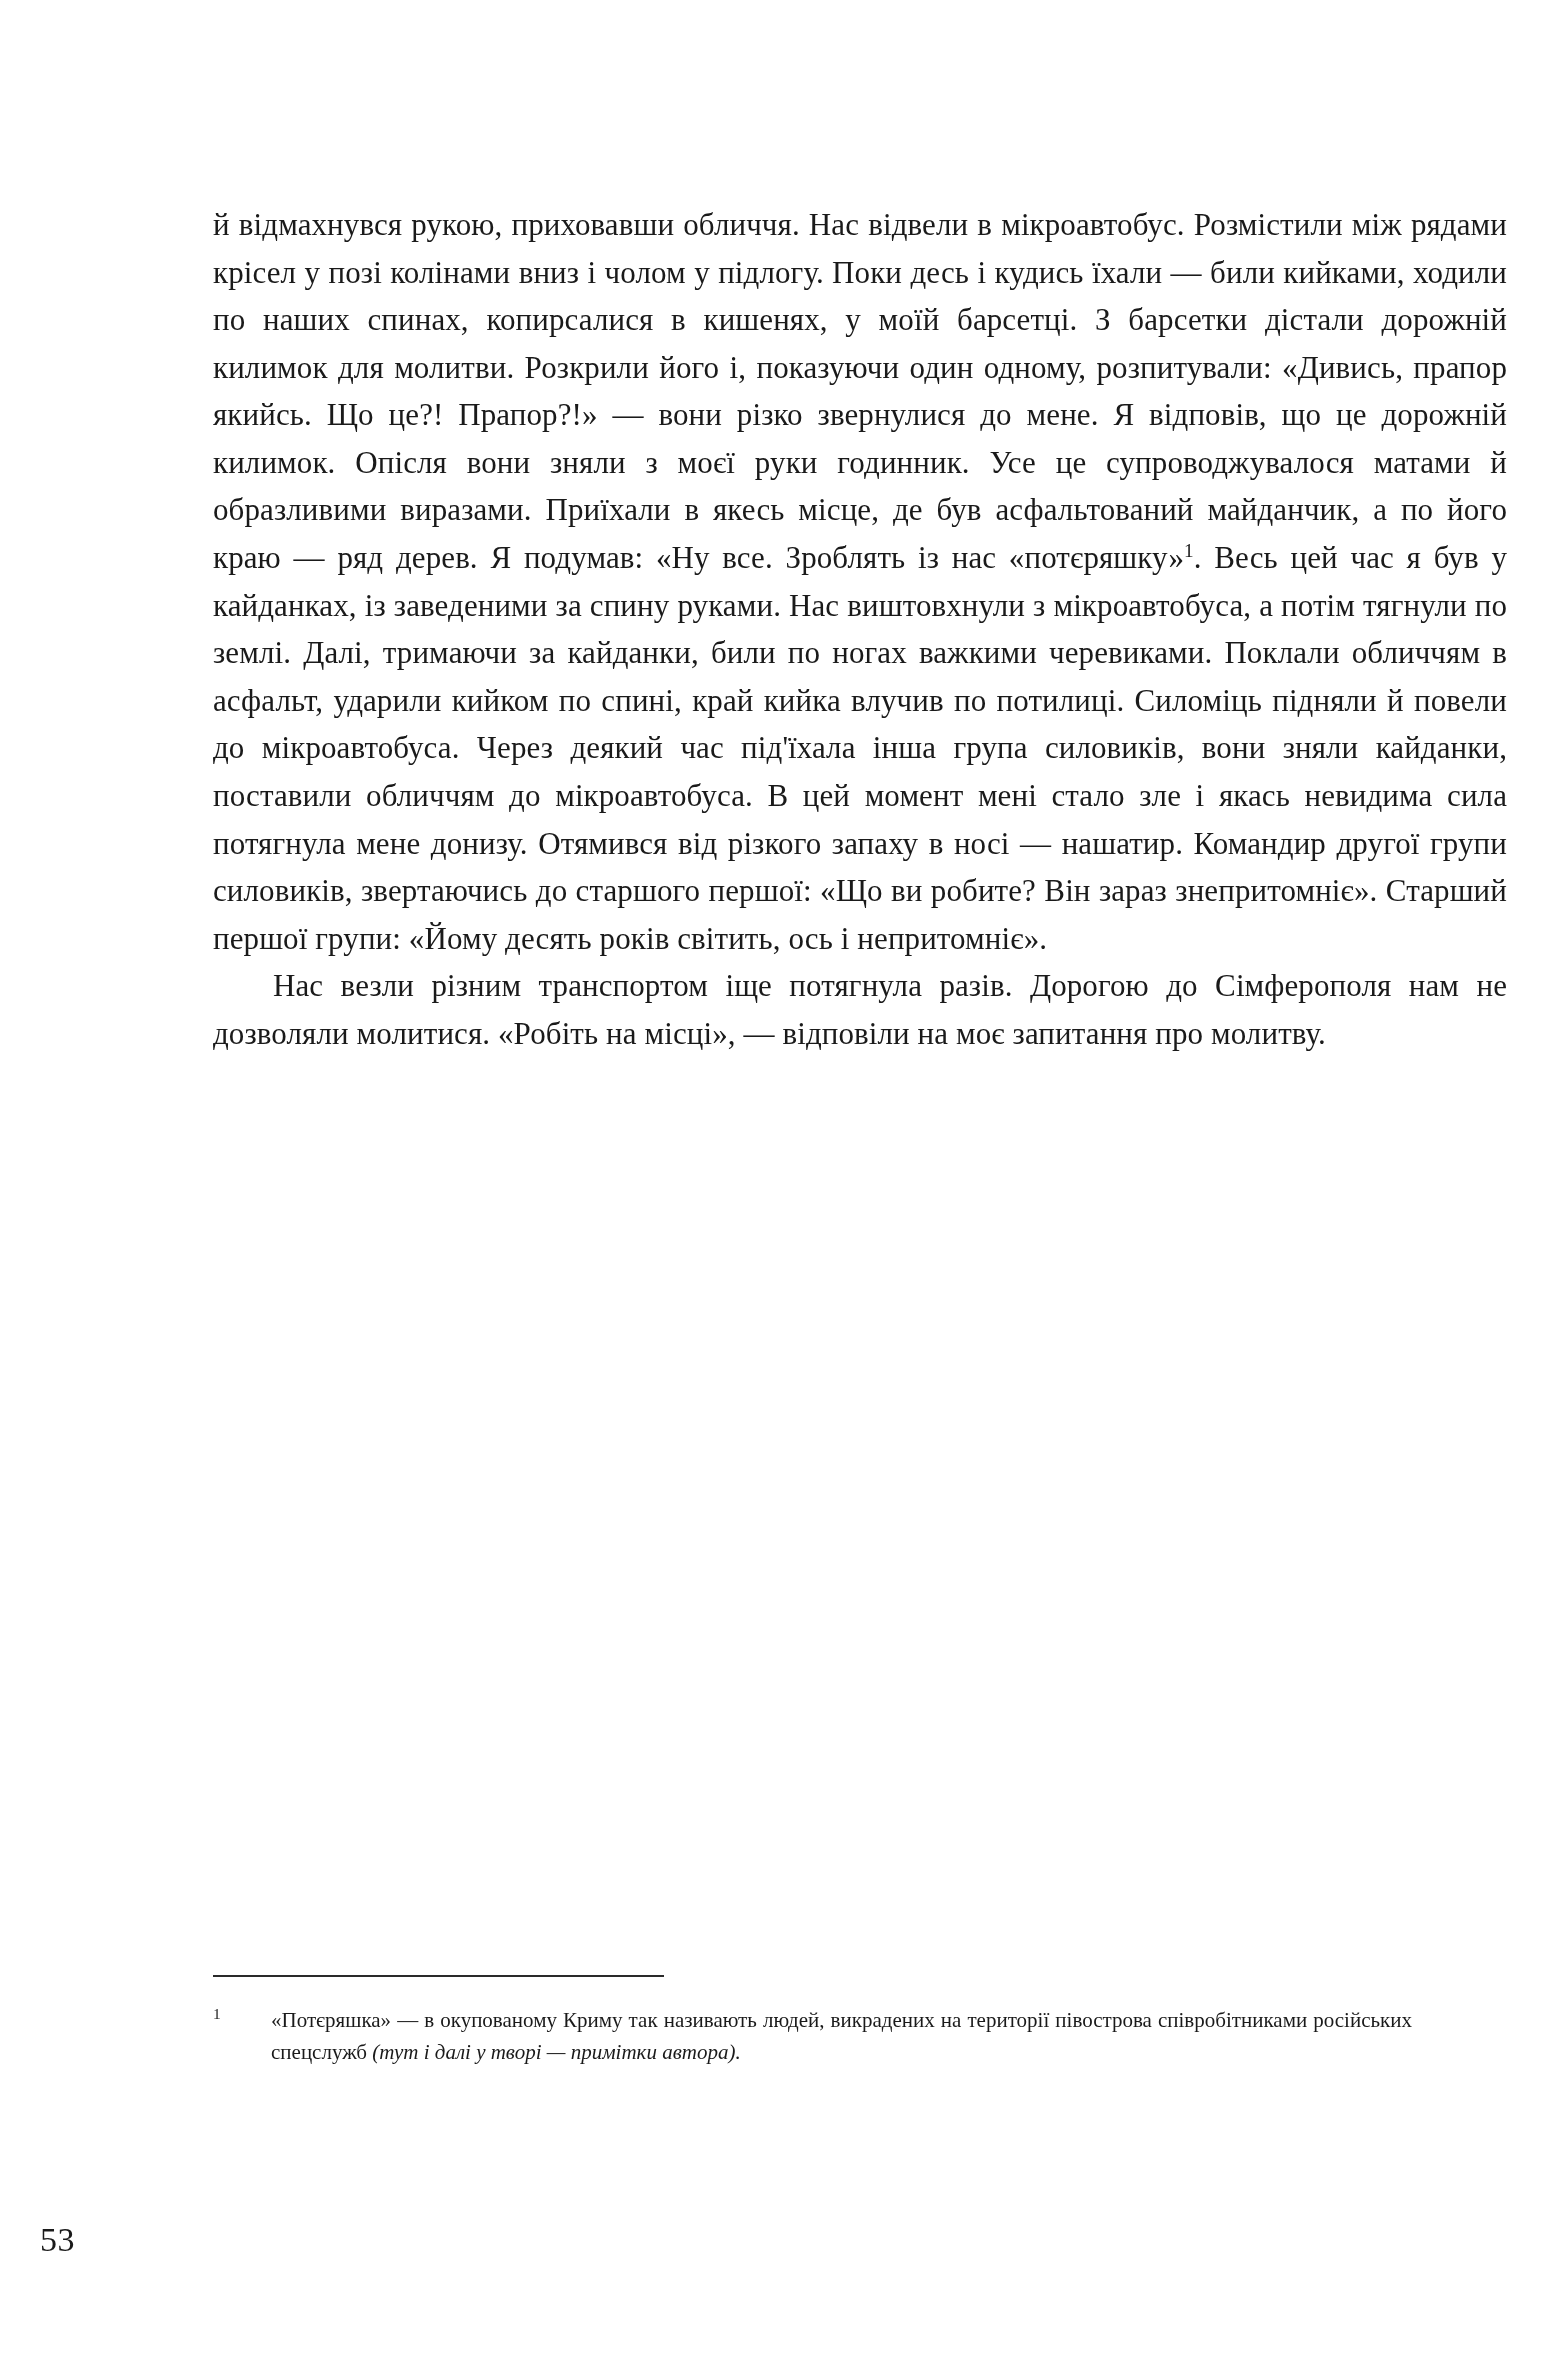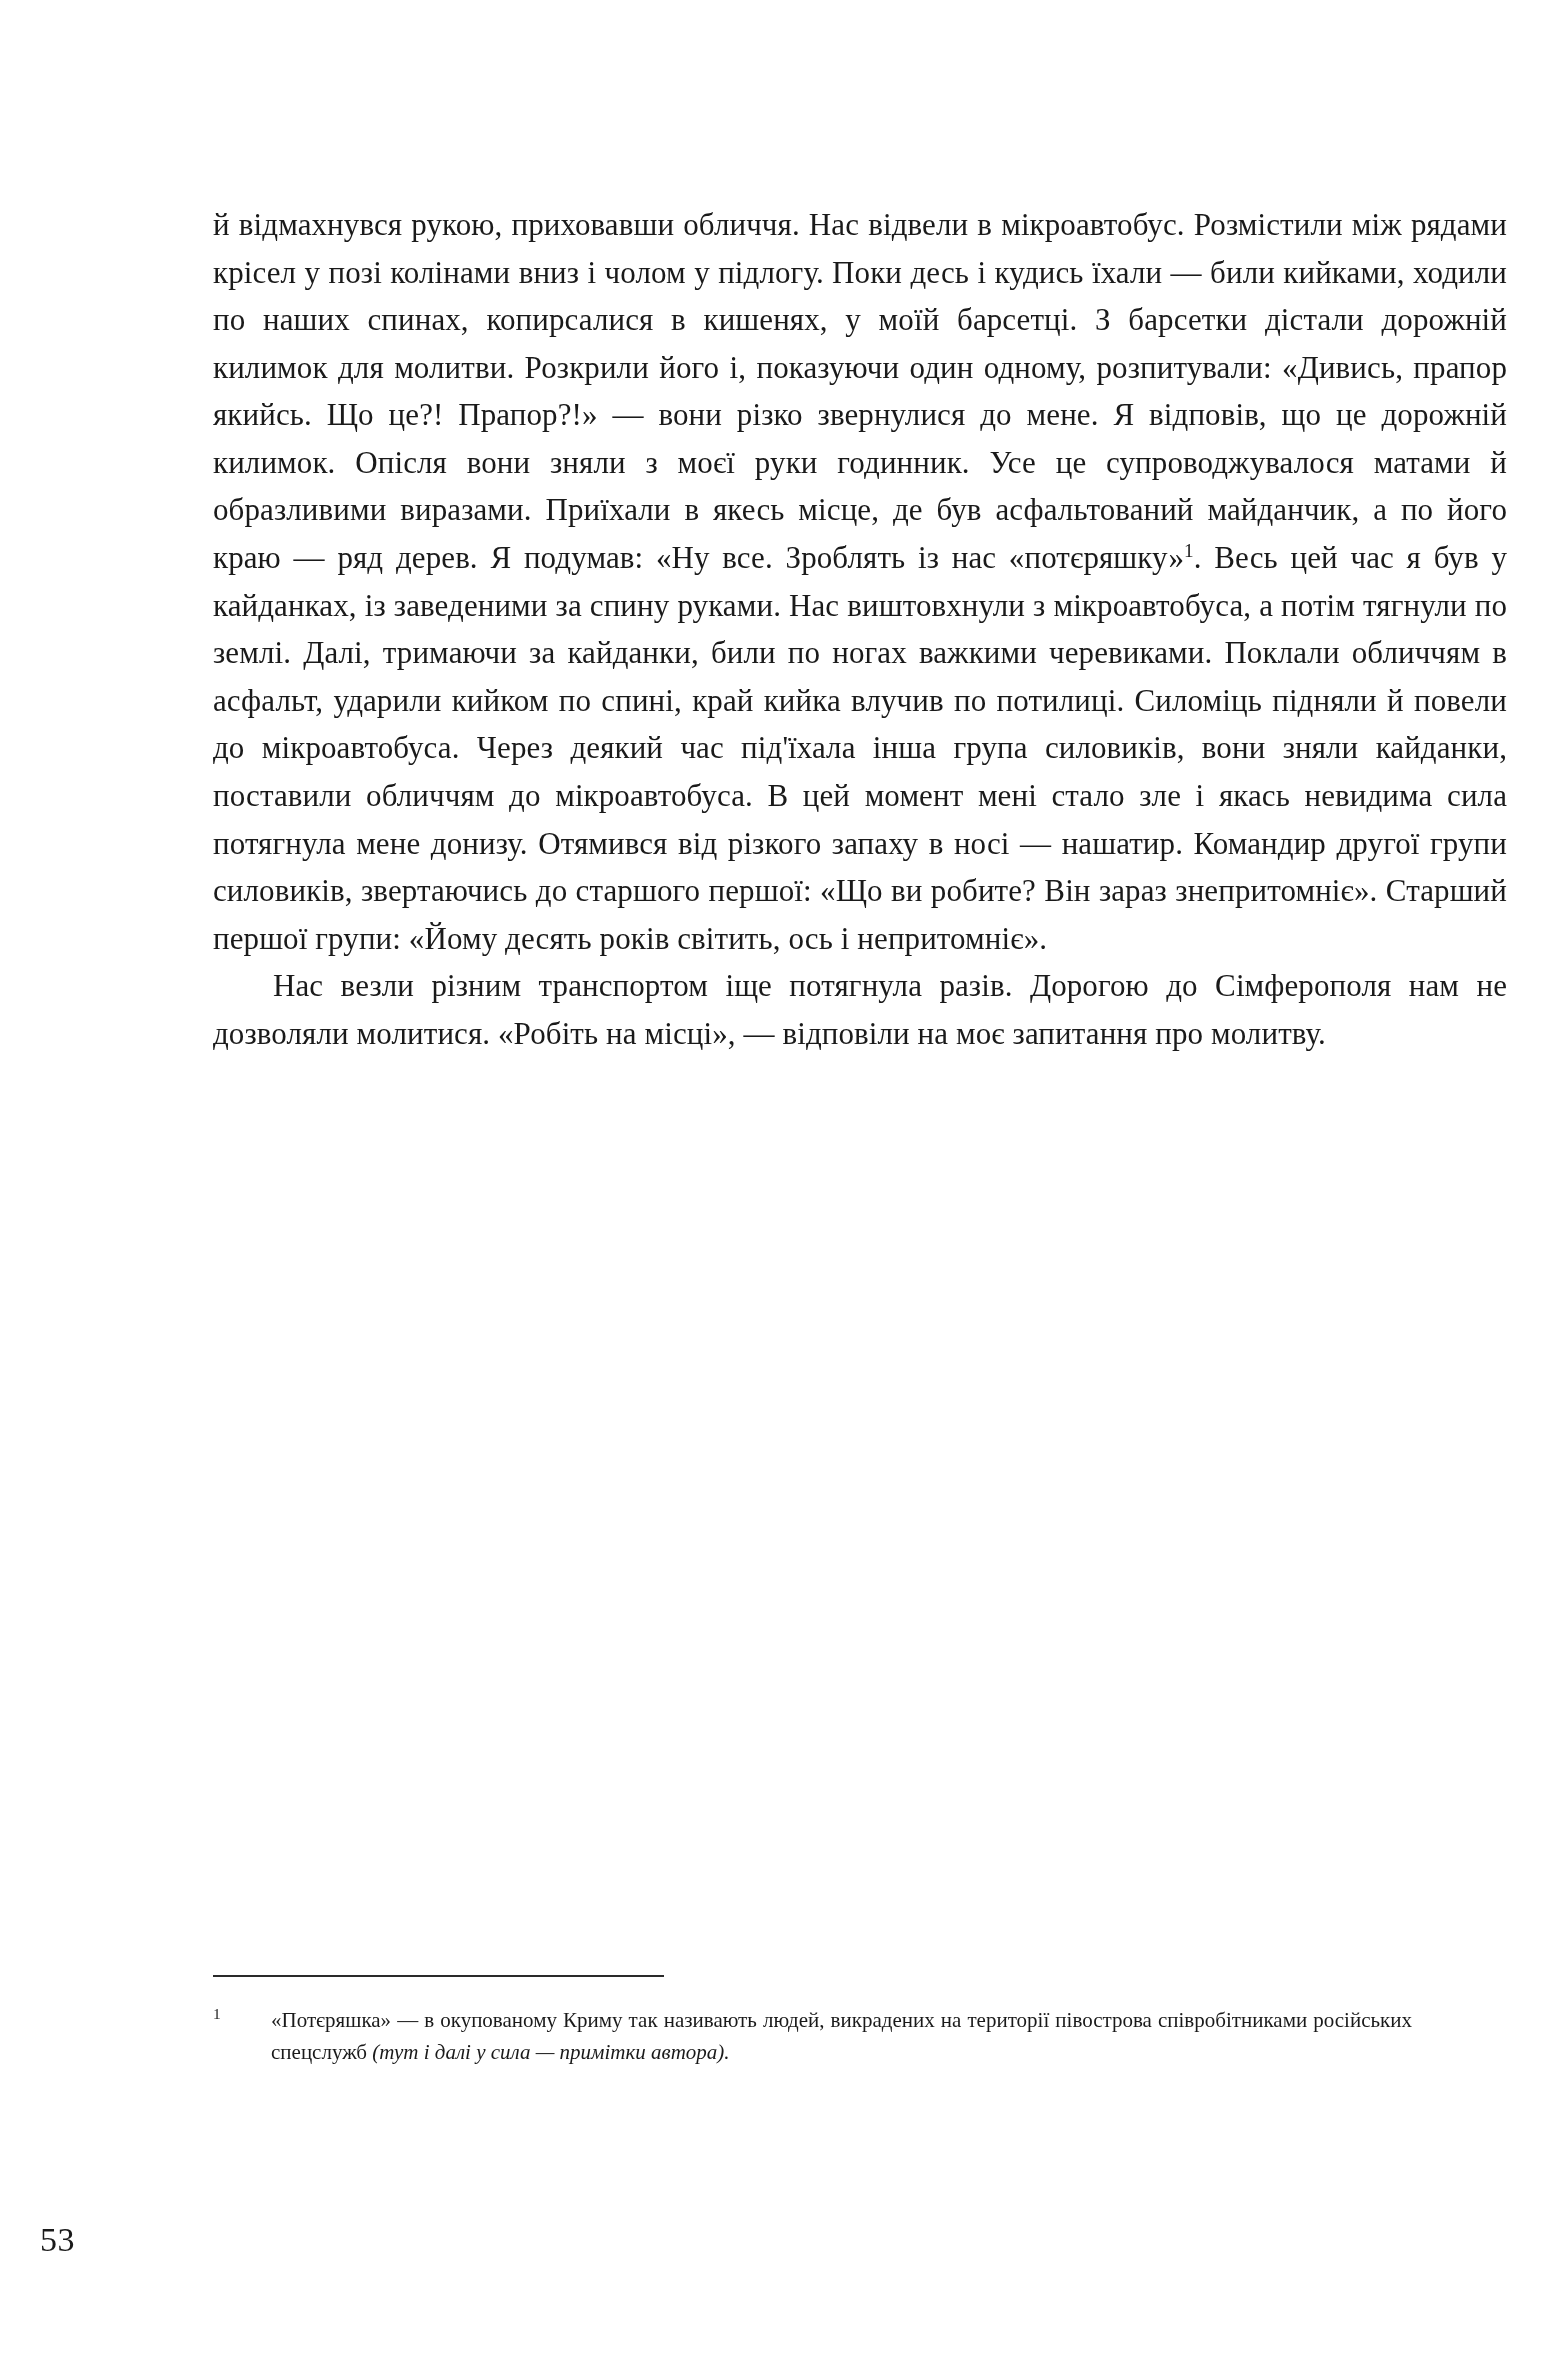--- a/index.html
+++ b/index.html
@@ -91,20 +91,20 @@
 
   <div class="body-text">
     <p class="main-para"><span>й відмахнувся рукою, приховавши обличчя. Нас відвели в мікроавтобус. Розмістили між рядами крісел у позі колінами вниз і чолом у підлогу. Поки десь і кудись їхали — били кийками, ходили по наших спинах, копирсалися в кишенях, у моїй барсетці. З барсетки дістали дорожній килимок для молитви. Розкрили його і, показуючи один одному, розпитували: «Дивись, прапор якийсь. Що це?! Прапор?!» — вони різко звернулися до мене. Я відповів, що це дорожній килимок. Опісля вони зняли з моєї руки годинник. Усе це супроводжувалося матами й образливими виразами. Приїхали в якесь місце, де був асфальтований майданчик, а по його краю — ряд дерев. Я подумав: «Ну все. Зроблять із нас «потєряшку»</span><sup class="fn-ref">1</sup><span>. Весь цей час я був у кайданках, із заведеними за спину руками. Нас виштовхнули з мікроавтобуса, а потім тягнули по землі. Далі, тримаючи за кайданки, били по ногах важкими черевиками. Поклали обличчям в асфальт, ударили кийком по спині, край кийка влучив по потилиці. Силоміць підняли й повели до мікроавтобуса. Через деякий час під'їхала інша група силовиків, вони зняли кайданки, поставили обличчям до мікроавтобуса. В цей момент мені стало зле і якась невидима сила потягнула мене донизу. Отямився від різкого запаху в носі — нашатир. Командир другої групи силовиків, звертаючись до старшого першої: «Що ви робите? Він зараз знепритомніє». Старший першої групи: «Йому десять років світить, ось і непритомніє».</span></p>
     <p class="indent">Нас везли різним транспортом іще потягнула разів. Дорогою до Сімферополя нам не дозволяли молитися. «Робіть на місці», — відповіли на моє запитання про молитву.</p>
   </div>
 
   <div class="footnote-area">
     <div class="footnote-rule"></div>
     <div class="footnote">
       <div class="footnote-marker">1</div>
-      <div class="footnote-text"><span>«Потєряшка» — в окупованому Криму так називають людей, викрадених на території півострова співробітниками російських спецслужб </span><i>(тут і далі у сила — примітки автора).</i></div>
+      <div class="footnote-text"><span>«Потєряшка» — в окупованому Криму так називають людей, викрадених на території півострова співробітниками російських спецслужб </span><i>(тут і далі у творі — примітки автора).</i></div>
     </div>
   </div>
 
   <div class="page-number">53</div>
 
 </div>
 
 
 </body></html>

